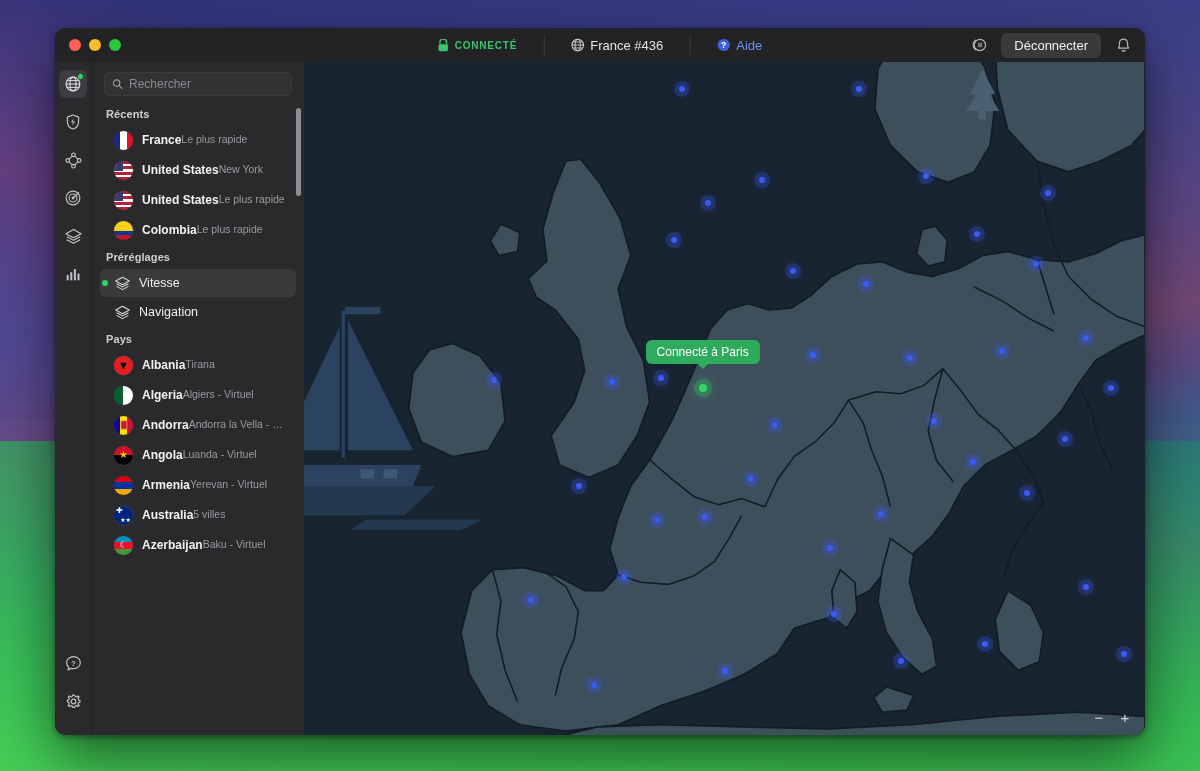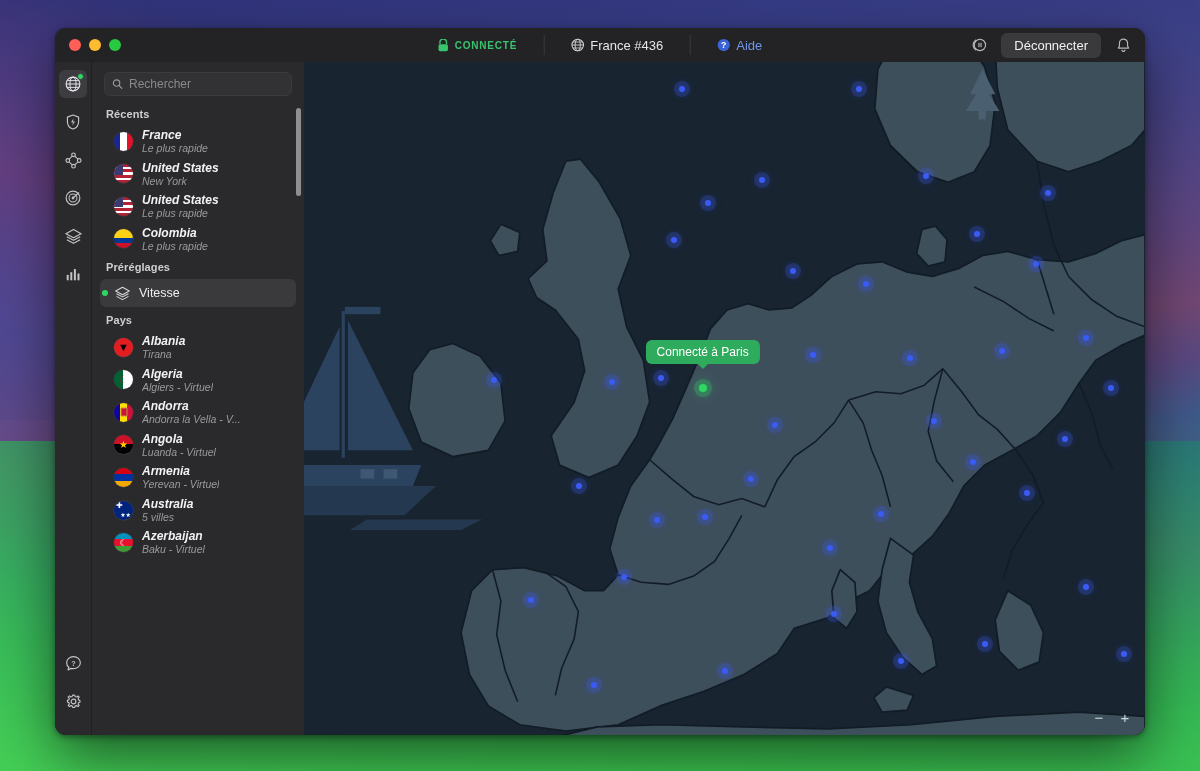--- a/index.html
+++ b/index.html
@@ -156,21 +156,21 @@
   .row {
     display: flex; align-items: center; gap: 9px;
     padding: 3px 10px 3px 14px; cursor: pointer;
     margin: 0 8px; border-radius: 6px; min-height: 30px;
   }
   .flag {
     width: 19px; height: 19px; border-radius: 50%;
     flex: 0 0 19px; overflow: hidden; position: relative;
     box-shadow: 0 0 0 0.5px rgba(255,255,255,0.12);
   }
-  .rtxt { display: flex; flex-direction: column; line-height: 1.18; min-width: 0; font-style: italic; }
+  .rtxt { display: flex; flex-direction: row; line-height: 1.18; min-width: 0; }
   .rtitle { color: #f2f2f4; font-size: 12px; font-weight: bold; white-space: nowrap; }
   .rsub { color: #9a9a9f; font-size: 10.5px; white-space: nowrap; overflow: hidden; text-overflow: ellipsis; max-width: 150px; }
   .preset-row {
     display: flex; align-items: center; gap: 8px;
     padding: 5px 10px; margin: 1px 8px; border-radius: 6px;
     cursor: pointer; position: relative; min-height: 28px;
   }
   .preset-row.selected { background: #3a3a3d; }
   .preset-label { color: #ededef; font-size: 12.5px; }
   .preset-dot {
@@ -416,20 +416,30 @@
             <div class="preset-row selected">
               <span class="preset-dot"></span>
               <span class="preset-ico">
                 <svg width="17" height="17" viewBox="0 0 20 20">
                   <path d="M10 2.6L18 7l-8 4.4L2 7l8-4.4z" fill="none" stroke="#d8d8dc" stroke-width="1.25" stroke-linejoin="round"></path>
                   <path d="M3 10.2L10 14l7-3.8" fill="none" stroke="#d8d8dc" stroke-width="1.25" stroke-linejoin="round"></path>
                   <path d="M3 13.4L10 17.2l7-3.8" fill="none" stroke="#d8d8dc" stroke-width="1.25" stroke-linejoin="round"></path>
                 </svg>
               </span>
               <span class="preset-label">Vitesse</span>
+            </div>
+            <div class="preset-row">
+              <span class="preset-ico">
+                <svg width="17" height="17" viewBox="0 0 20 20">
+                  <path d="M10 2.6L18 7l-8 4.4L2 7l8-4.4z" fill="none" stroke="#d8d8dc" stroke-width="1.25" stroke-linejoin="round"></path>
+                  <path d="M3 10.2L10 14l7-3.8" fill="none" stroke="#d8d8dc" stroke-width="1.25" stroke-linejoin="round"></path>
+                  <path d="M3 13.4L10 17.2l7-3.8" fill="none" stroke="#d8d8dc" stroke-width="1.25" stroke-linejoin="round"></path>
+                </svg>
+              </span>
+              <span class="preset-label">Navigation</span>
             </div>
           </div>
 
         <div class="sec-head">Pays</div>
         <div id="countries-list">
             <div class="row">
               <span class="flag" style="background:#e41e20">
                 <span style="position:absolute;left:50%;top:50%;transform:translate(-50%,-50%);color:#000;font-size:11px;line-height:1">▼</span>
               </span>
               <span class="rtxt">

